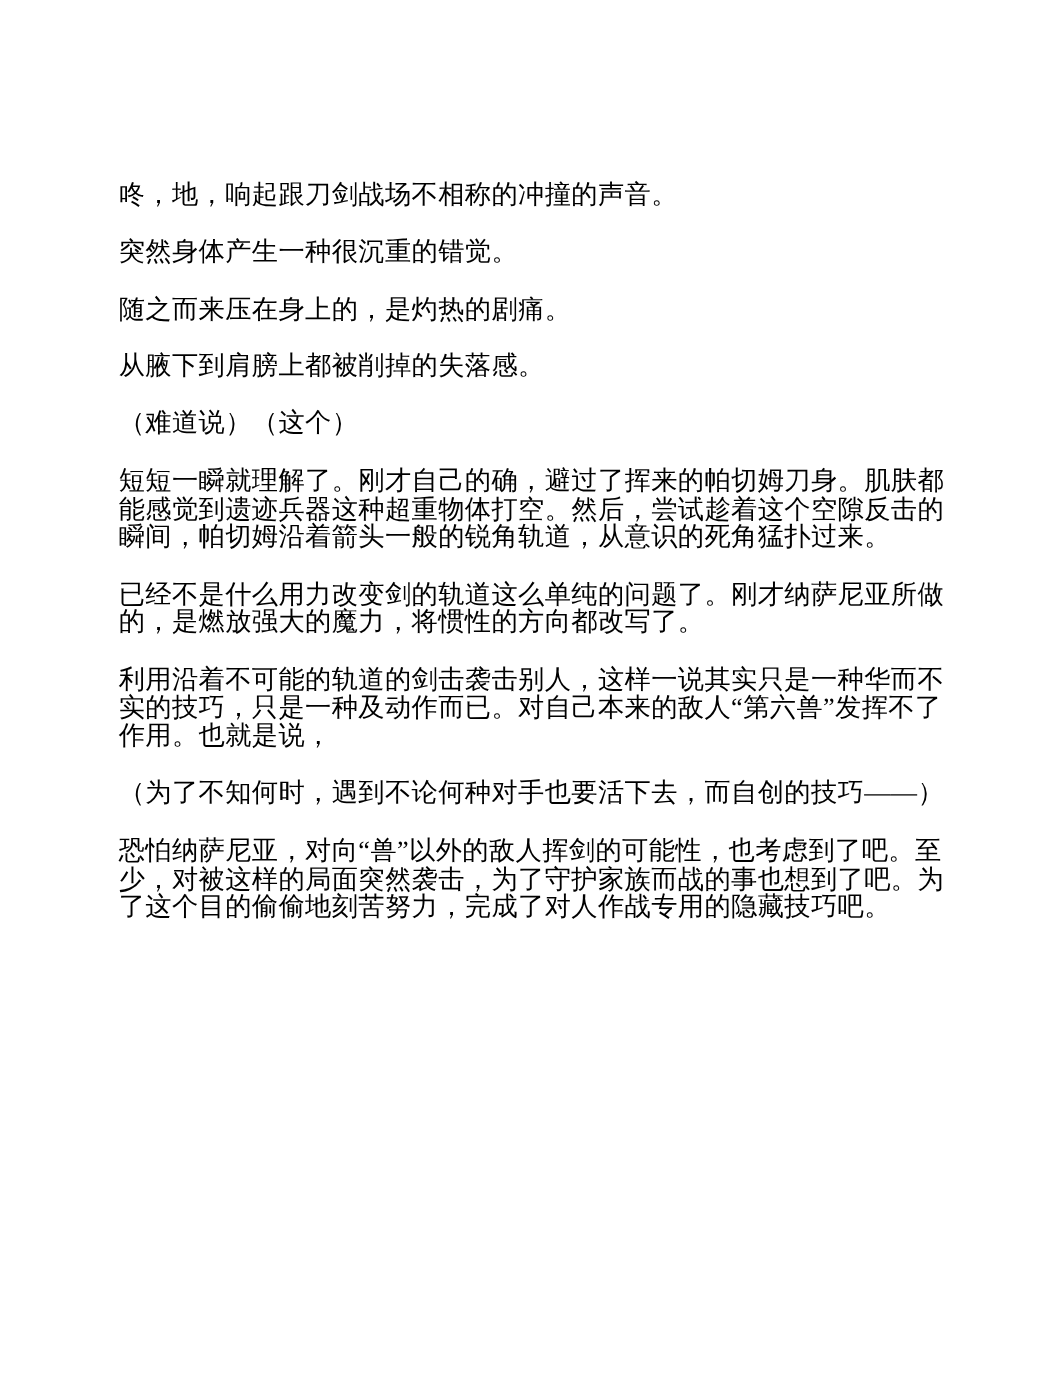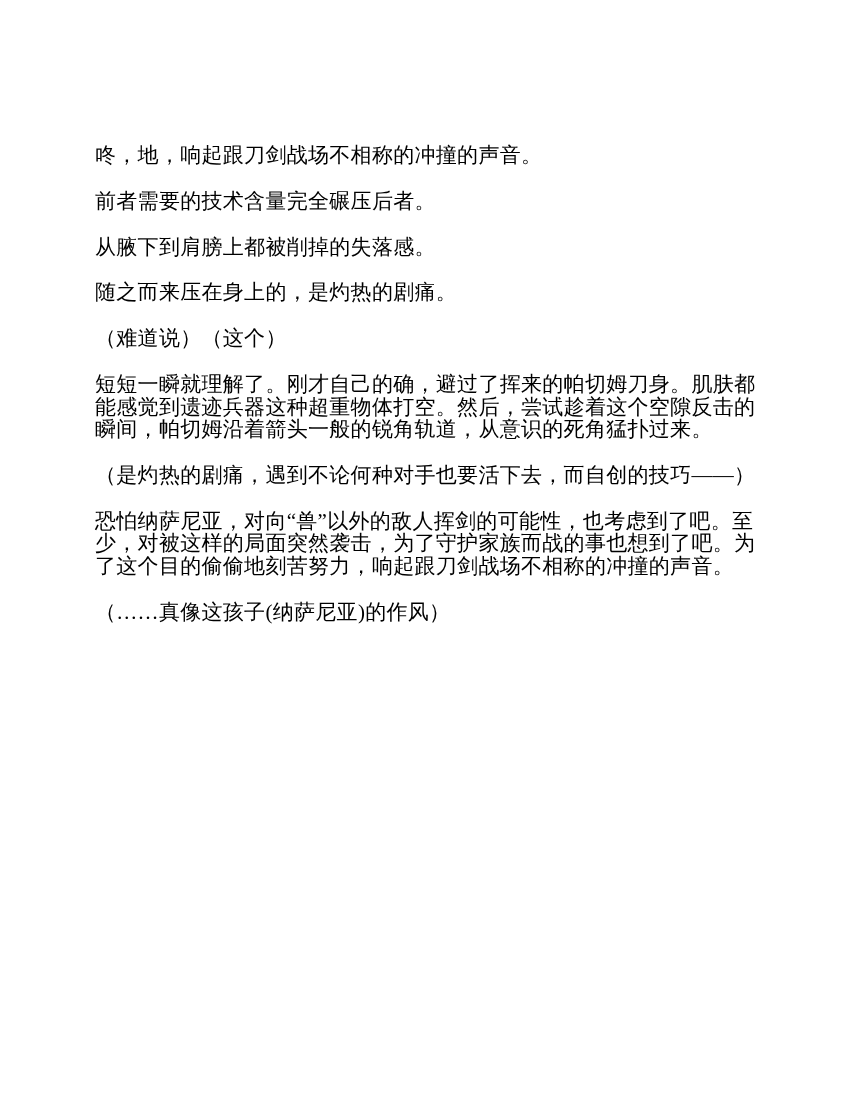--- a/index.html
+++ b/index.html
@@ -33,22 +33,23 @@
     text-align: left;
     word-wrap: break-word;
   }
 </style>
 </head>
 <body>
 
 <div class="page">
   <div class="page-text">
     <p>咚，地，响起跟刀剑战场不相称的冲撞的声音。</p>
-    <p>前者需要的技术含量完全碾压后者。</p>
+    <p>突然身体产生一种很沉重的错觉。</p>
+    <p>随之而来压在身上的，是灼热的剧痛。</p>
     <p>从腋下到肩膀上都被削掉的失落感。</p>
-    <p>随之而来压在身上的，是灼热的剧痛。</p>
     <p>（难道说）（这个）</p>
     <p>短短一瞬就理解了。刚才自己的确，避过了挥来的帕切姆刀身。肌肤都能感觉到遗迹兵器这种超重物体打空。然后，尝试趁着这个空隙反击的瞬间，帕切姆沿着箭头一般的锐角轨道，从意识的死角猛扑过来。</p>
-    <p>（是灼热的剧痛，遇到不论何种对手也要活下去，而自创的技巧——）</p>
-    <p>恐怕纳萨尼亚，对向“兽”以外的敌人挥剑的可能性，也考虑到了吧。至少，对被这样的局面突然袭击，为了守护家族而战的事也想到了吧。为了这个目的偷偷地刻苦努力，响起跟刀剑战场不相称的冲撞的声音。</p>
-    <p>（……真像这孩子(纳萨尼亚)的作风）</p>
+    <p>已经不是什么用力改变剑的轨道这么单纯的问题了。刚才纳萨尼亚所做的，是燃放强大的魔力，将惯性的方向都改写了。</p>
+    <p>利用沿着不可能的轨道的剑击袭击别人，这样一说其实只是一种华而不实的技巧，只是一种及动作而已。对自己本来的敌人“第六兽”发挥不了作用。也就是说，</p>
+    <p>（为了不知何时，遇到不论何种对手也要活下去，而自创的技巧——）</p>
+    <p>恐怕纳萨尼亚，对向“兽”以外的敌人挥剑的可能性，也考虑到了吧。至少，对被这样的局面突然袭击，为了守护家族而战的事也想到了吧。为了这个目的偷偷地刻苦努力，完成了对人作战专用的隐藏技巧吧。</p>
   </div>
 </div>
 
 </body></html>

